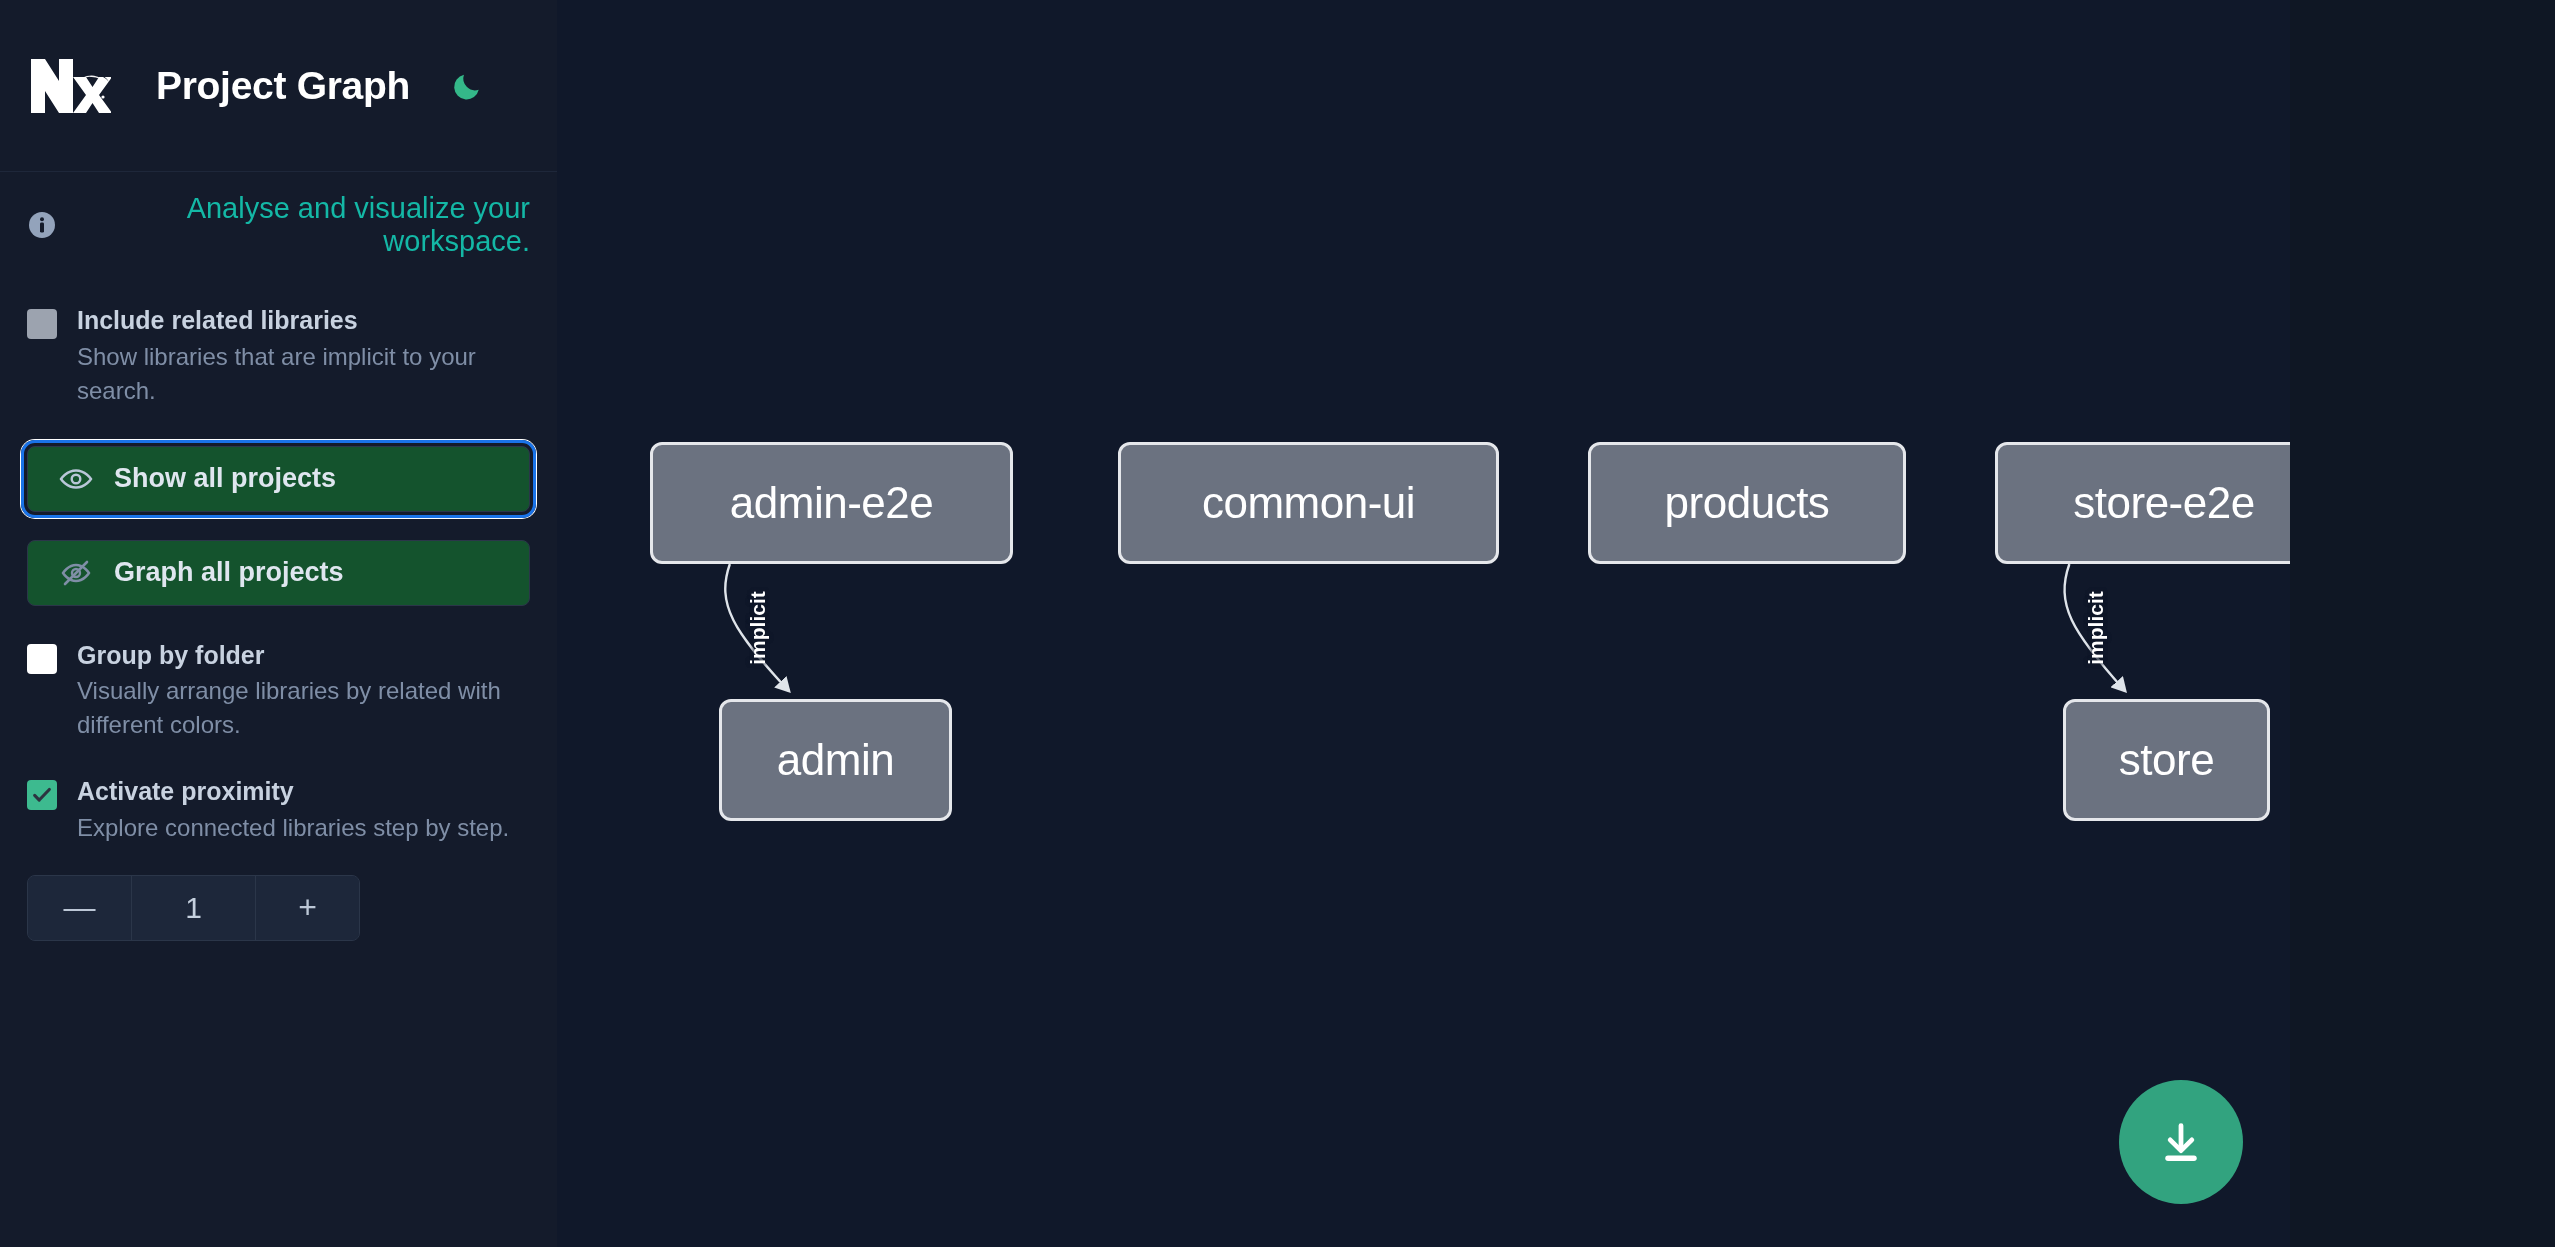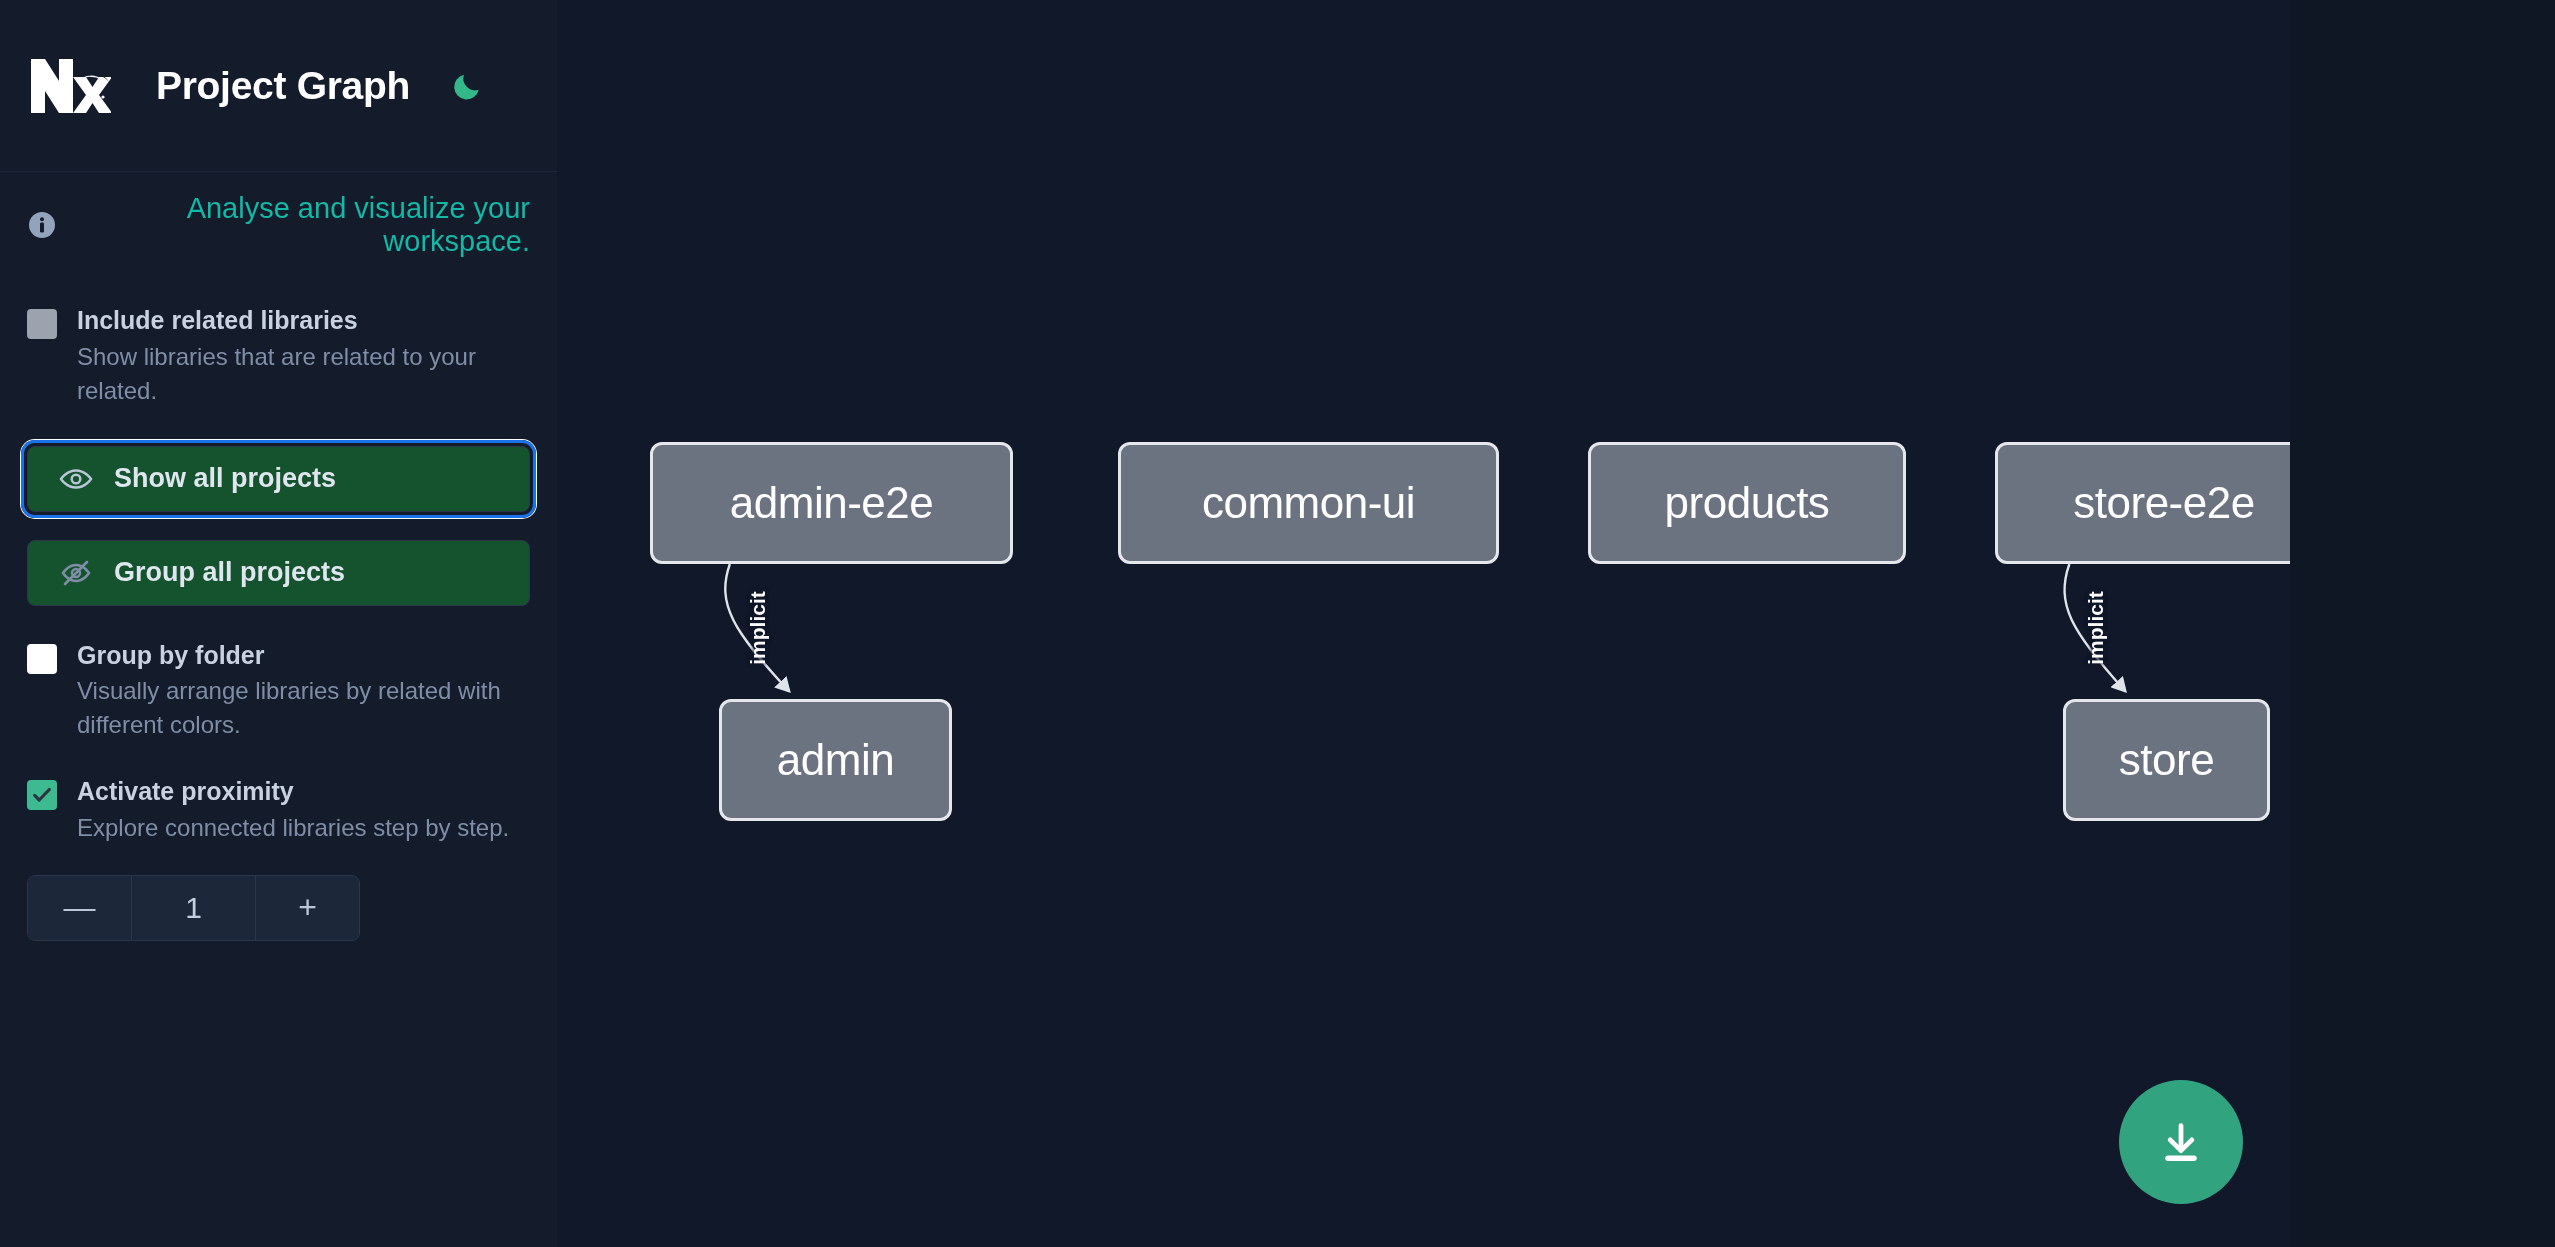--- a/index.html
+++ b/index.html
@@ -216,21 +216,21 @@
         </svg>
       </span>
       <span class="sb-tagline-text">Analyse and visualize your workspace.</span>
     </div>
 
 
     <div class="cb-row">
       <span class="cb-box grey"></span>
       <div class="cb-texts">
         <div class="cb-label">Include related libraries</div>
-        <div class="cb-desc">Show libraries that are related to your related.</div>
+        <div class="cb-desc">Show libraries that are implicit to your search.</div>
       </div>
     </div>
 
     <div class="sect-gap"></div>
 
     <div class="btn focused">
       <span class="btn-icon">
         <svg viewBox="0 0 34 34" width="34" height="34">
           <path d="M2 17s5.5-8.5 15-8.5S32 17 32 17s-5.5 8.5-15 8.5S2 17 2 17z" fill="none" stroke="#b9c6d8" stroke-width="2.4"></path>
           <circle cx="17" cy="17" r="4.3" fill="none" stroke="#b9c6d8" stroke-width="2.4"></circle>
@@ -242,21 +242,21 @@
     <div class="btn-gap"></div>
 
     <div class="btn">
       <span class="btn-icon">
         <svg viewBox="0 0 34 34" width="34" height="34">
           <path d="M4 17s5-8 13-8 13 8 13 8-5 8-13 8S4 17 4 17z" fill="none" stroke="#7f8ea6" stroke-width="2.4"></path>
           <circle cx="17" cy="17" r="4" fill="none" stroke="#7f8ea6" stroke-width="2.4"></circle>
           <line x1="6" y1="28" x2="28" y2="6" stroke="#7f8ea6" stroke-width="2.6" stroke-linecap="round"></line>
         </svg>
       </span>
-      <span class="btn-label">Group all projects</span>
+      <span class="btn-label">Graph all projects</span>
     </div>
 
     <div class="cb-row tight">
       <span class="cb-box white"></span>
       <div class="cb-texts">
         <div class="cb-label">Group by folder</div>
         <div class="cb-desc">Visually arrange libraries by related with different colors.</div>
       </div>
     </div>
 

